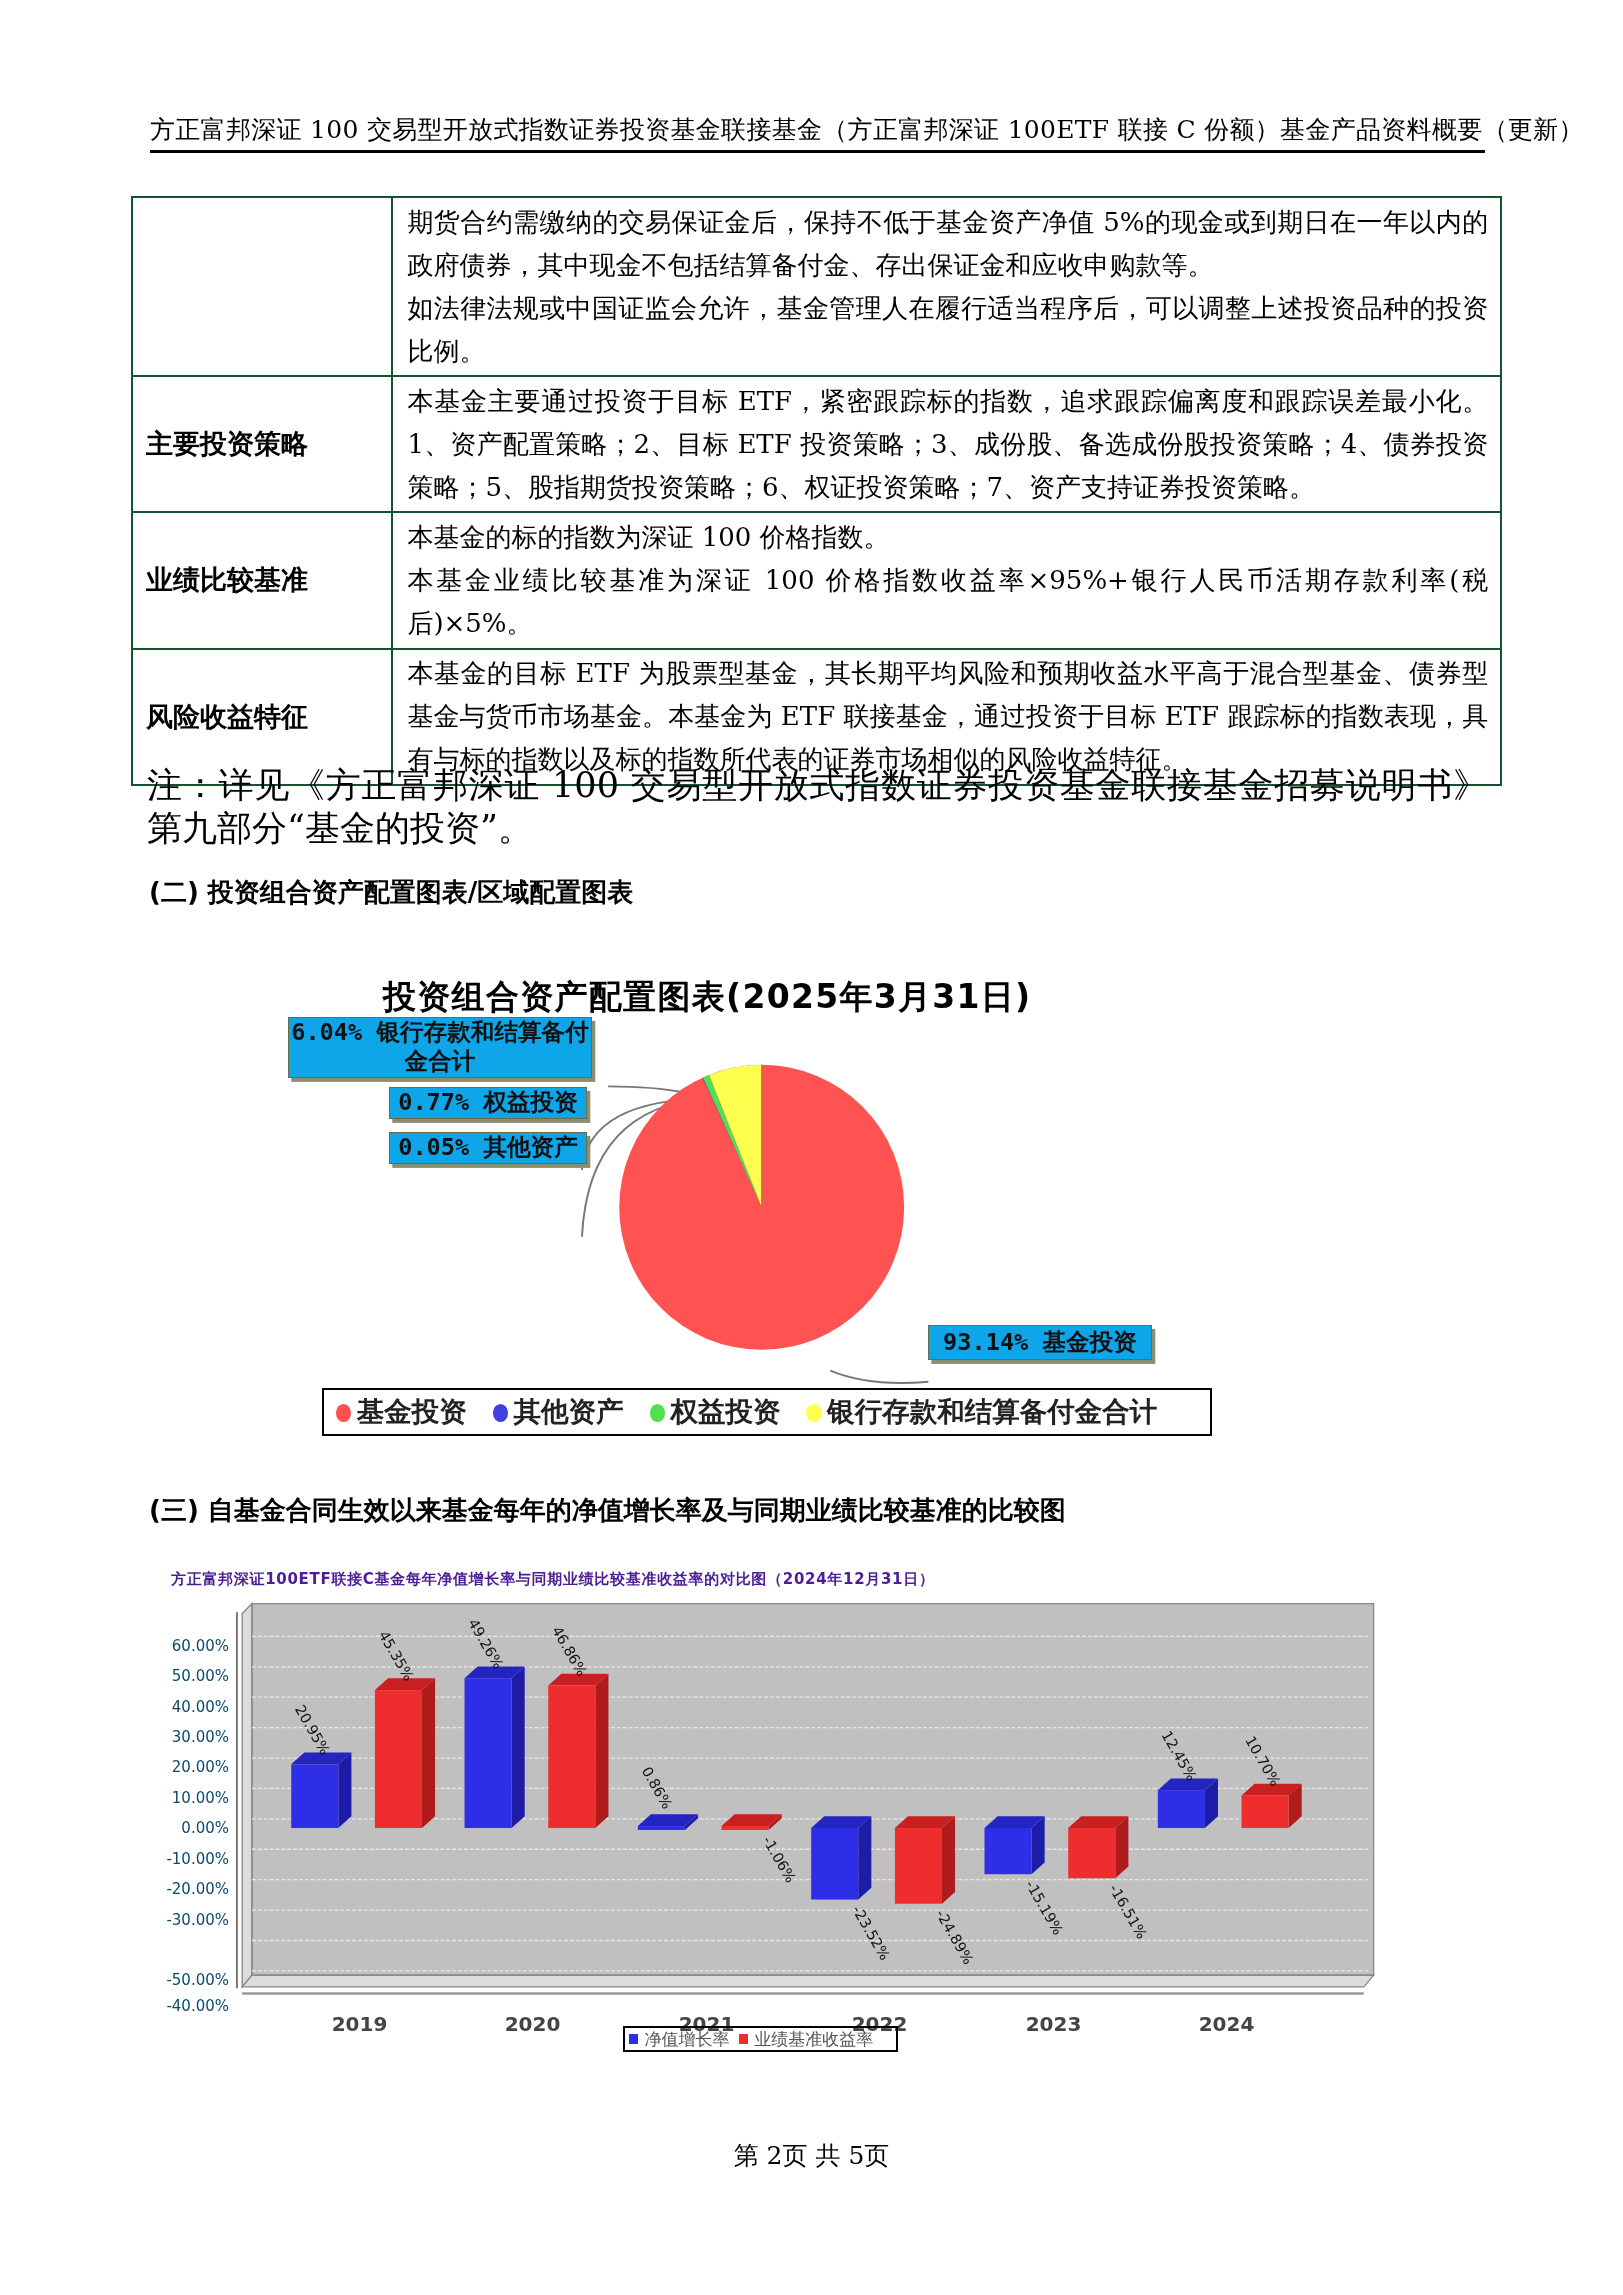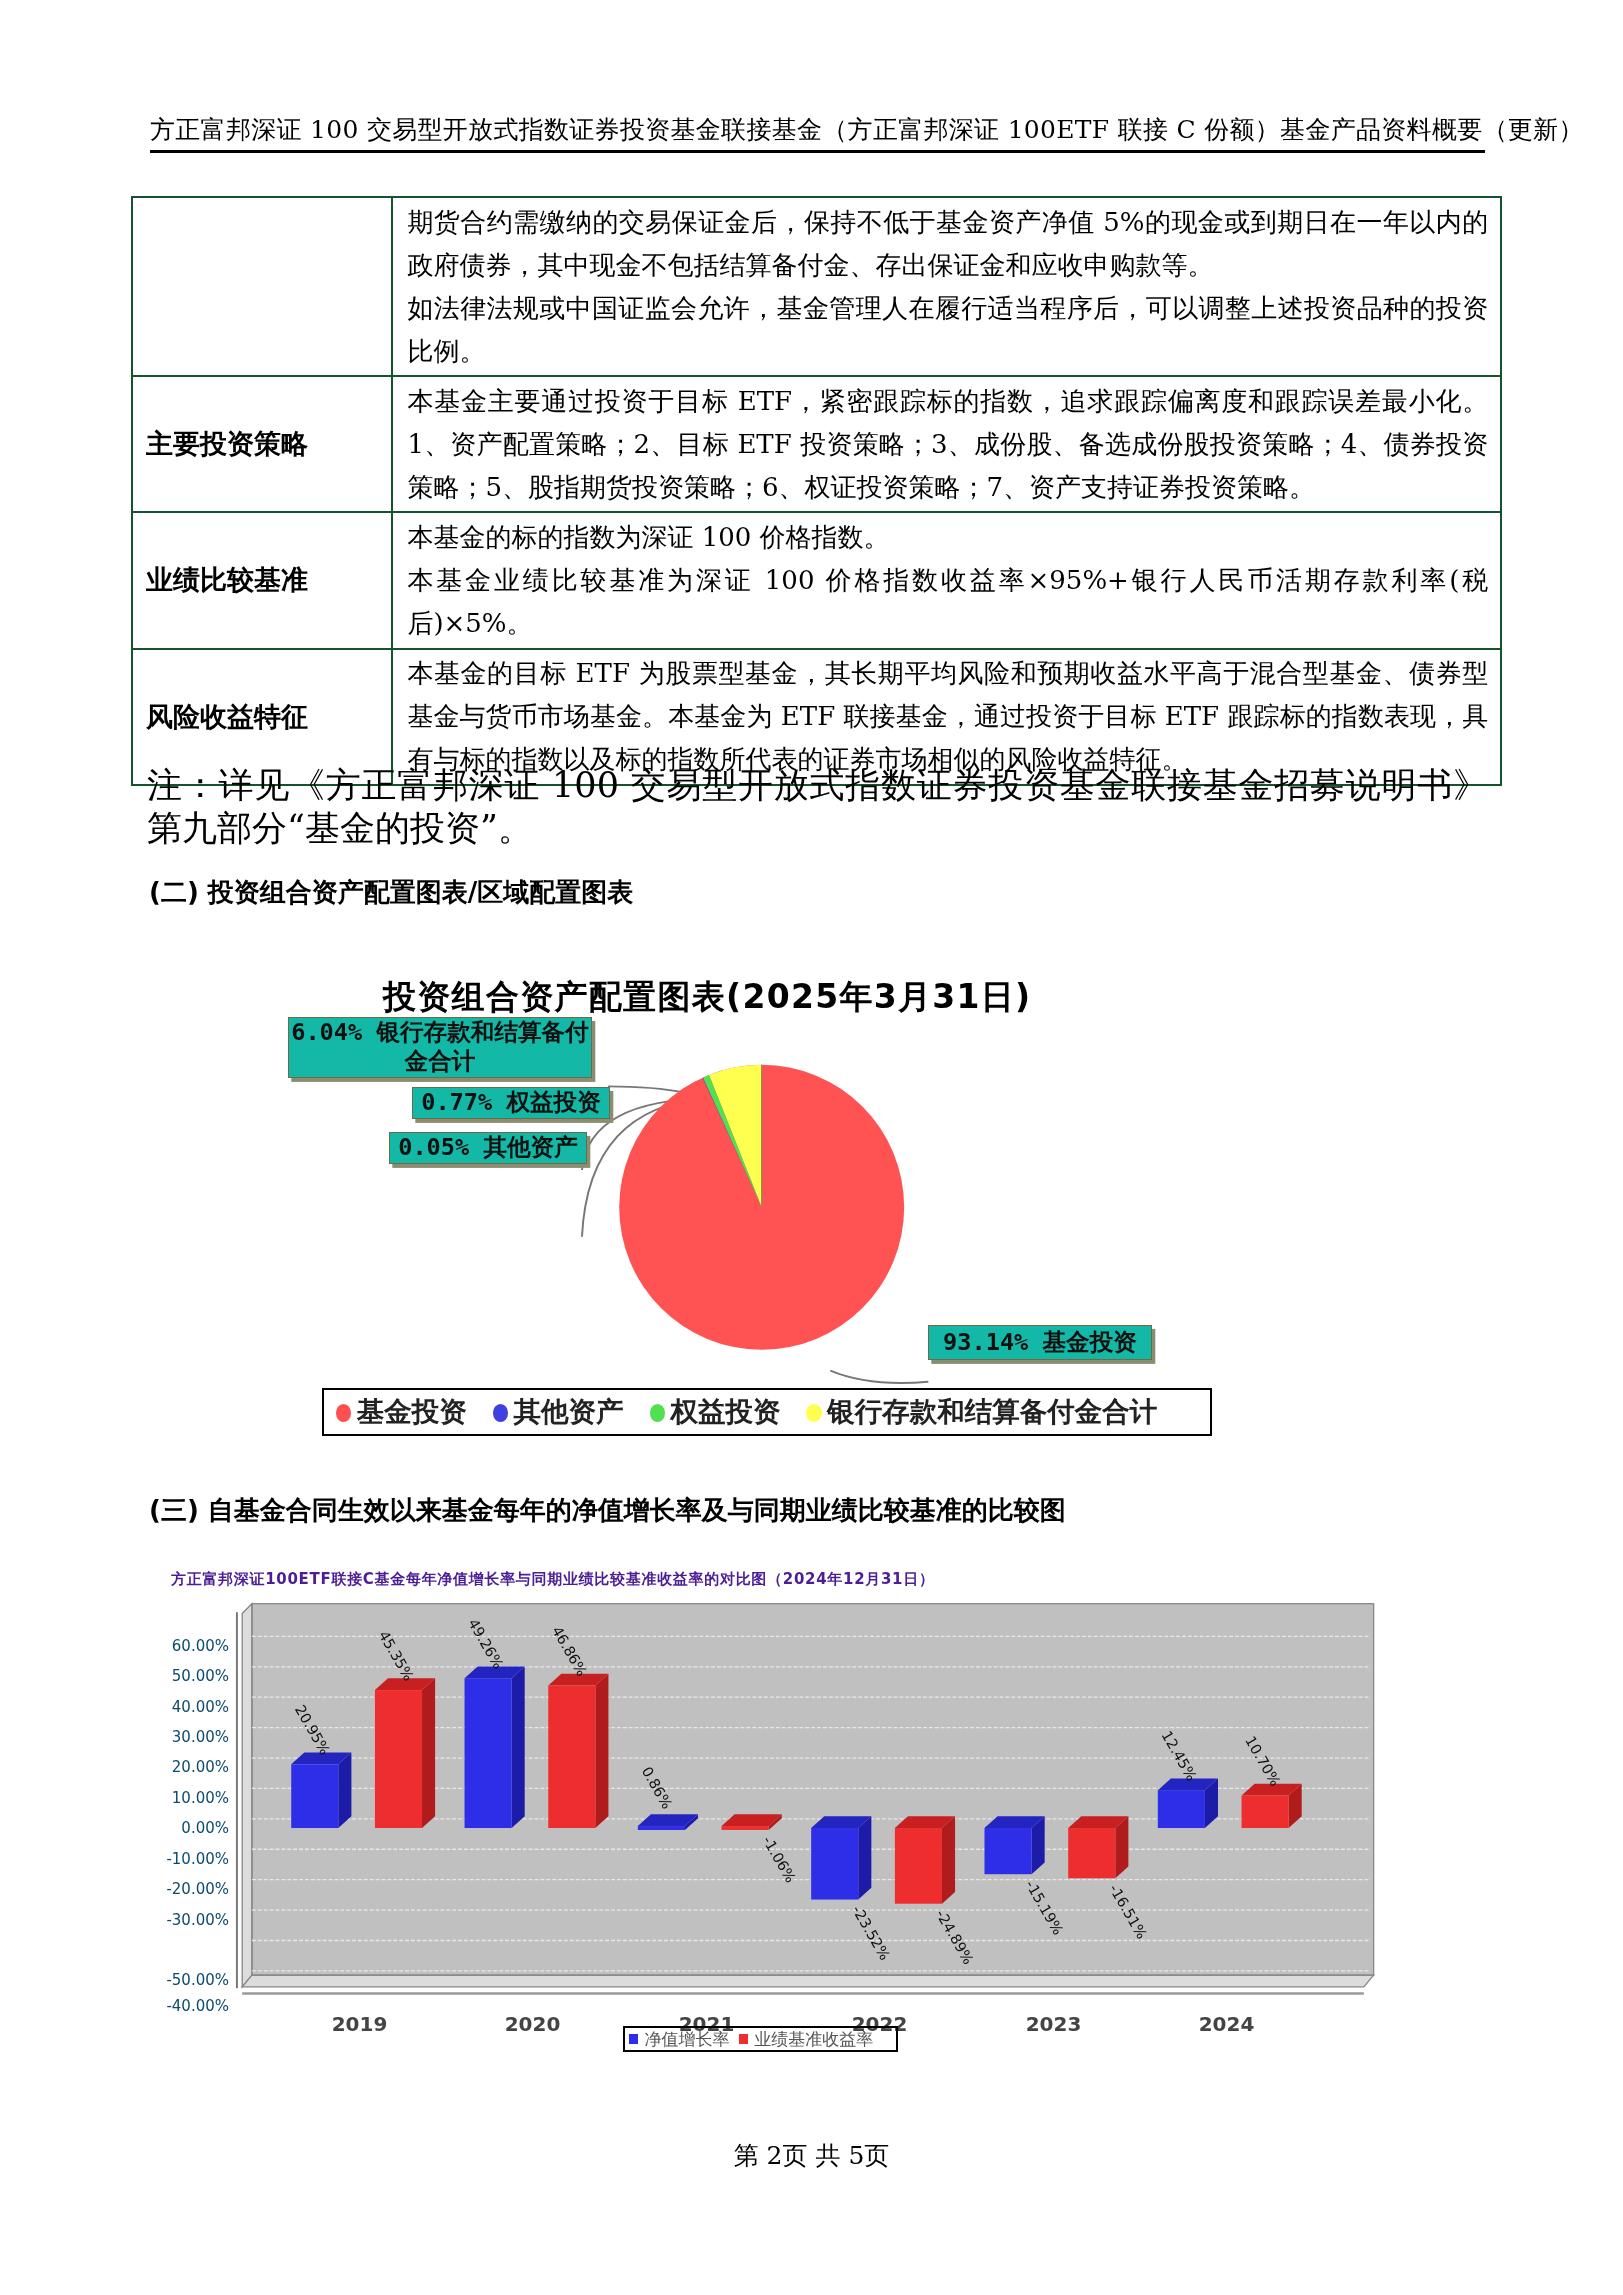--- a/index.html
+++ b/index.html
@@ -13,21 +13,21 @@
   table.info td { border:2px solid #14532d; vertical-align:middle; }
   table.info td.lbl { width:232px; padding:0 13px; font-family:"DejaVu Sans", "Liberation Sans", sans-serif; font-weight:bold; font-size:27px; }
   table.info td.val { padding:2.6px 11.8px 2.6px 14.4px; line-height:43px; text-align:justify; }
   table.info td.val p { margin:0; }
 
   .note { left:147px; top:764px; width:1341px; font-size:35px; line-height:43px; text-align:justify; }
   .sec { font-family:"DejaVu Sans", "Liberation Sans", sans-serif; font-weight:bold; font-size:26px; white-space:nowrap; }
 
   
   .pie-title { left:383px; top:975px; font-family:"DejaVu Sans", sans-serif; font-weight:bold; font-size:33px; letter-spacing:1.3px; white-space:nowrap; }
-  .callout { background:#14b8a6; border:1.3px solid #6b6b4a; box-shadow:3.3px 3.9px 0 #8c8c70; font-family:"DejaVu Sans Mono","Liberation Mono",monospace; font-weight:bold; font-size:23.6px; line-height:29px; text-align:center; color:#111; }
+  .callout { background:#0ea5e9; border:1.3px solid #6b6b4a; box-shadow:3.3px 3.9px 0 #8c8c70; font-family:"DejaVu Sans Mono","Liberation Mono",monospace; font-weight:bold; font-size:23.6px; line-height:29px; text-align:center; color:#111; }
   .pie-legend { left:322px; top:1388px; width:890px; height:48px; border:2.6px solid #000; display:flex; align-items:center; gap:26px; padding-left:11.8px; box-sizing:border-box; font-family:"DejaVu Sans", sans-serif; font-weight:bold; font-size:27.5px; color:#222; white-space:nowrap; }
   .dot { display:inline-block; width:15.7px; height:18.3px; border-radius:50%; margin-right:5.2px; vertical-align:middle; }
 
   
   .bar-title { left:171px; top:1570px; font-family:"DejaVu Sans", sans-serif; font-weight:bold; font-size:15px; letter-spacing:0.7px; white-space:nowrap; color:#4c1d95; }
   .ytick { font-family:"DejaVu Sans", sans-serif; font-size:15px; color:#0c4a6e; text-align:right; width:72px; }
   .xtick { font-family:"DejaVu Sans", sans-serif; font-size:20px; color:#444; width:65px; text-align:center; font-weight:bold; }
   .bar-legend { left:623px; top:2026px; width:275px; height:26px; border:2px solid #000; box-sizing:border-box; display:flex; align-items:center; gap:3.9px; padding-left:3.9px; font-family:"DejaVu Sans", sans-serif; font-size:17px; color:#555; white-space:nowrap; }
   .sq { display:inline-block; width:9.2px; height:10.5px; margin-right:2.6px; }
   .footer { left:0; width:1623px; top:2139px; text-align:center; font-size:25px; }
@@ -88,21 +88,21 @@
     <path d="M 735 285 L 735 67 A 218 218 0 0 0 654.4 82.5 Z" fill="#ffff50"></path>
 
     <path d="M 735 285 L 654.4 82.5 A 218 218 0 0 0 645 86.4 Z" fill="#50e050"></path>
 
     <path d="M 735 285 L 645 86.4 A 218 218 0 0 0 644.4 86.7 Z" fill="#4040e0"></path>
     <line x1="735" y1="67" x2="735" y2="285" stroke="#a08a4a" stroke-width="2"></line>
   </g>
 </svg>
 
 <div class="abs callout" style="left:288px; top:1017px; width:302px; height:59px;">6.04% 银行存款和结算备付金合计</div>
-<div class="abs callout" style="left:389px; top:1087px; width:196px; height:30px;margin-left:23px;">0.77% 权益投资</div>
+<div class="abs callout" style="left:389px; top:1087px; width:196px; height:30px;">0.77% 权益投资</div>
 <div class="abs callout" style="left:389px; top:1132px; width:196px; height:30px;">0.05% 其他资产</div>
 <div class="abs callout" style="left:928px; top:1325px; width:222px; height:33px; line-height:33px;">93.14% 基金投资</div>
 
 <div class="abs pie-legend">
   <span><span class="dot" style="background:#ff5050;"></span><span>基金投资</span></span>
   <span><span class="dot" style="background:#4040e0;"></span><span>其他资产</span></span>
   <span><span class="dot" style="background:#50e050;"></span><span>权益投资</span></span>
   <span><span class="dot" style="background:#ffff50;"></span><span>银行存款和结算备付金合计</span></span>
 </div>
 

